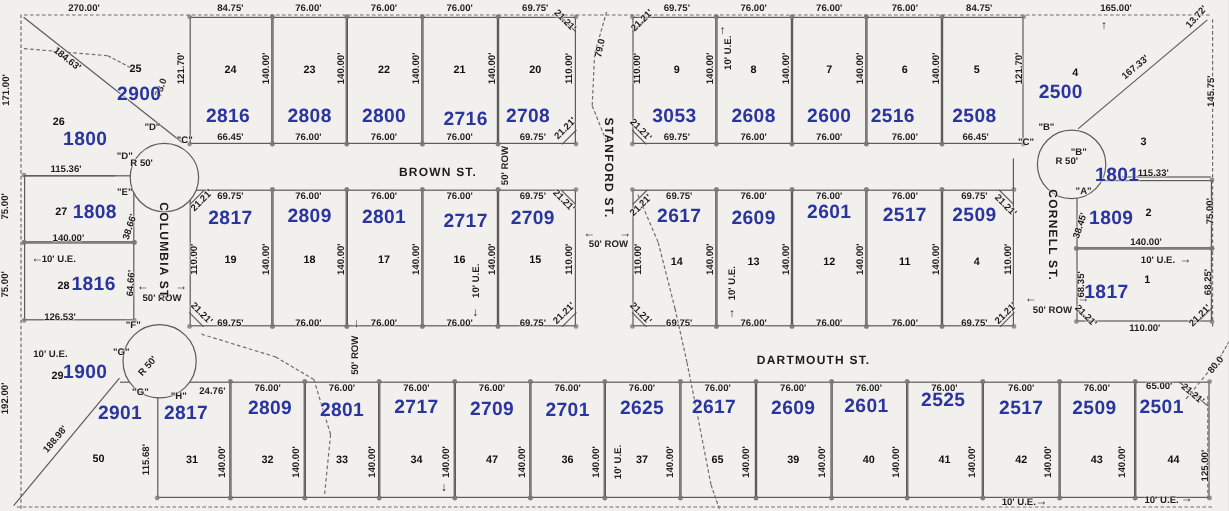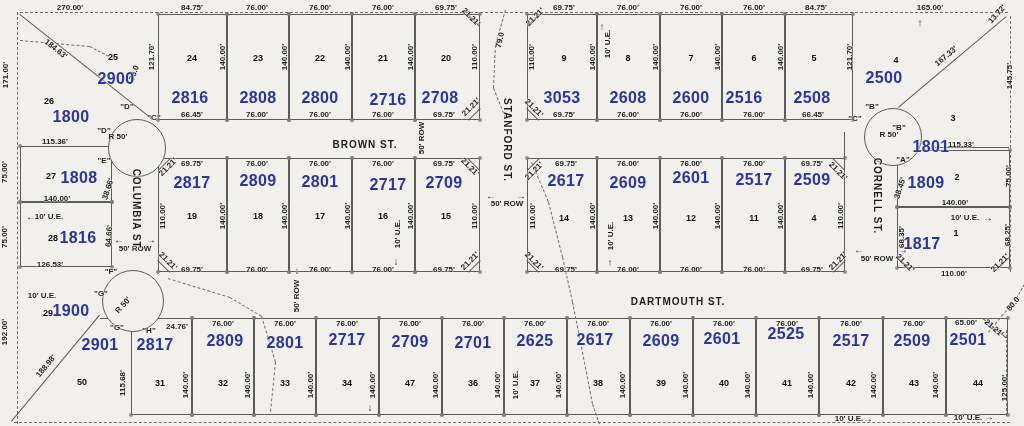--- a/index.html
+++ b/index.html
@@ -506,21 +506,21 @@
     <div class="txt lotnum" style="left: 285px; top: 383px; transform: translate(-50%, -50%) rotate(0deg);">33</div>
     <div class="txt addr" style="left: 285px; top: 343px; transform: translate(-50%, -50%) rotate(0deg);">2801</div>
     <div class="txt lotnum" style="left: 347px; top: 383px; transform: translate(-50%, -50%) rotate(0deg);">34</div>
     <div class="txt addr" style="left: 347px; top: 340px; transform: translate(-50%, -50%) rotate(0deg);">2717</div>
     <div class="txt lotnum" style="left: 410px; top: 383px; transform: translate(-50%, -50%) rotate(0deg);">47</div>
     <div class="txt addr" style="left: 410px; top: 342px; transform: translate(-50%, -50%) rotate(0deg);">2709</div>
     <div class="txt lotnum" style="left: 473px; top: 383px; transform: translate(-50%, -50%) rotate(0deg);">36</div>
     <div class="txt addr" style="left: 473px; top: 343px; transform: translate(-50%, -50%) rotate(0deg);">2701</div>
     <div class="txt lotnum" style="left: 535px; top: 383px; transform: translate(-50%, -50%) rotate(0deg);">37</div>
     <div class="txt addr" style="left: 535px; top: 341px; transform: translate(-50%, -50%) rotate(0deg);">2625</div>
-    <div class="txt lotnum" style="left: 598px; top: 383px; transform: translate(-50%, -50%) rotate(0deg);">38</div>
+    <div class="txt lotnum" style="left: 598px; top: 383px; transform: translate(-50%, -50%) rotate(0deg);">65</div>
     <div class="txt addr" style="left: 595px; top: 340px; transform: translate(-50%, -50%) rotate(0deg);">2617</div>
     <div class="txt lotnum" style="left: 661px; top: 383px; transform: translate(-50%, -50%) rotate(0deg);">39</div>
     <div class="txt addr" style="left: 661px; top: 341px; transform: translate(-50%, -50%) rotate(0deg);">2609</div>
     <div class="txt lotnum" style="left: 724px; top: 383px; transform: translate(-50%, -50%) rotate(0deg);">40</div>
     <div class="txt addr" style="left: 722px; top: 339px; transform: translate(-50%, -50%) rotate(0deg);">2601</div>
     <div class="txt lotnum" style="left: 787px; top: 383px; transform: translate(-50%, -50%) rotate(0deg);">41</div>
     <div class="txt addr" style="left: 786px; top: 334px; transform: translate(-50%, -50%) rotate(0deg);">2525</div>
     <div class="txt lotnum" style="left: 851px; top: 383px; transform: translate(-50%, -50%) rotate(0deg);">42</div>
     <div class="txt addr" style="left: 851px; top: 341px; transform: translate(-50%, -50%) rotate(0deg);">2517</div>
     <div class="txt lotnum" style="left: 914px; top: 383px; transform: translate(-50%, -50%) rotate(0deg);">43</div>

